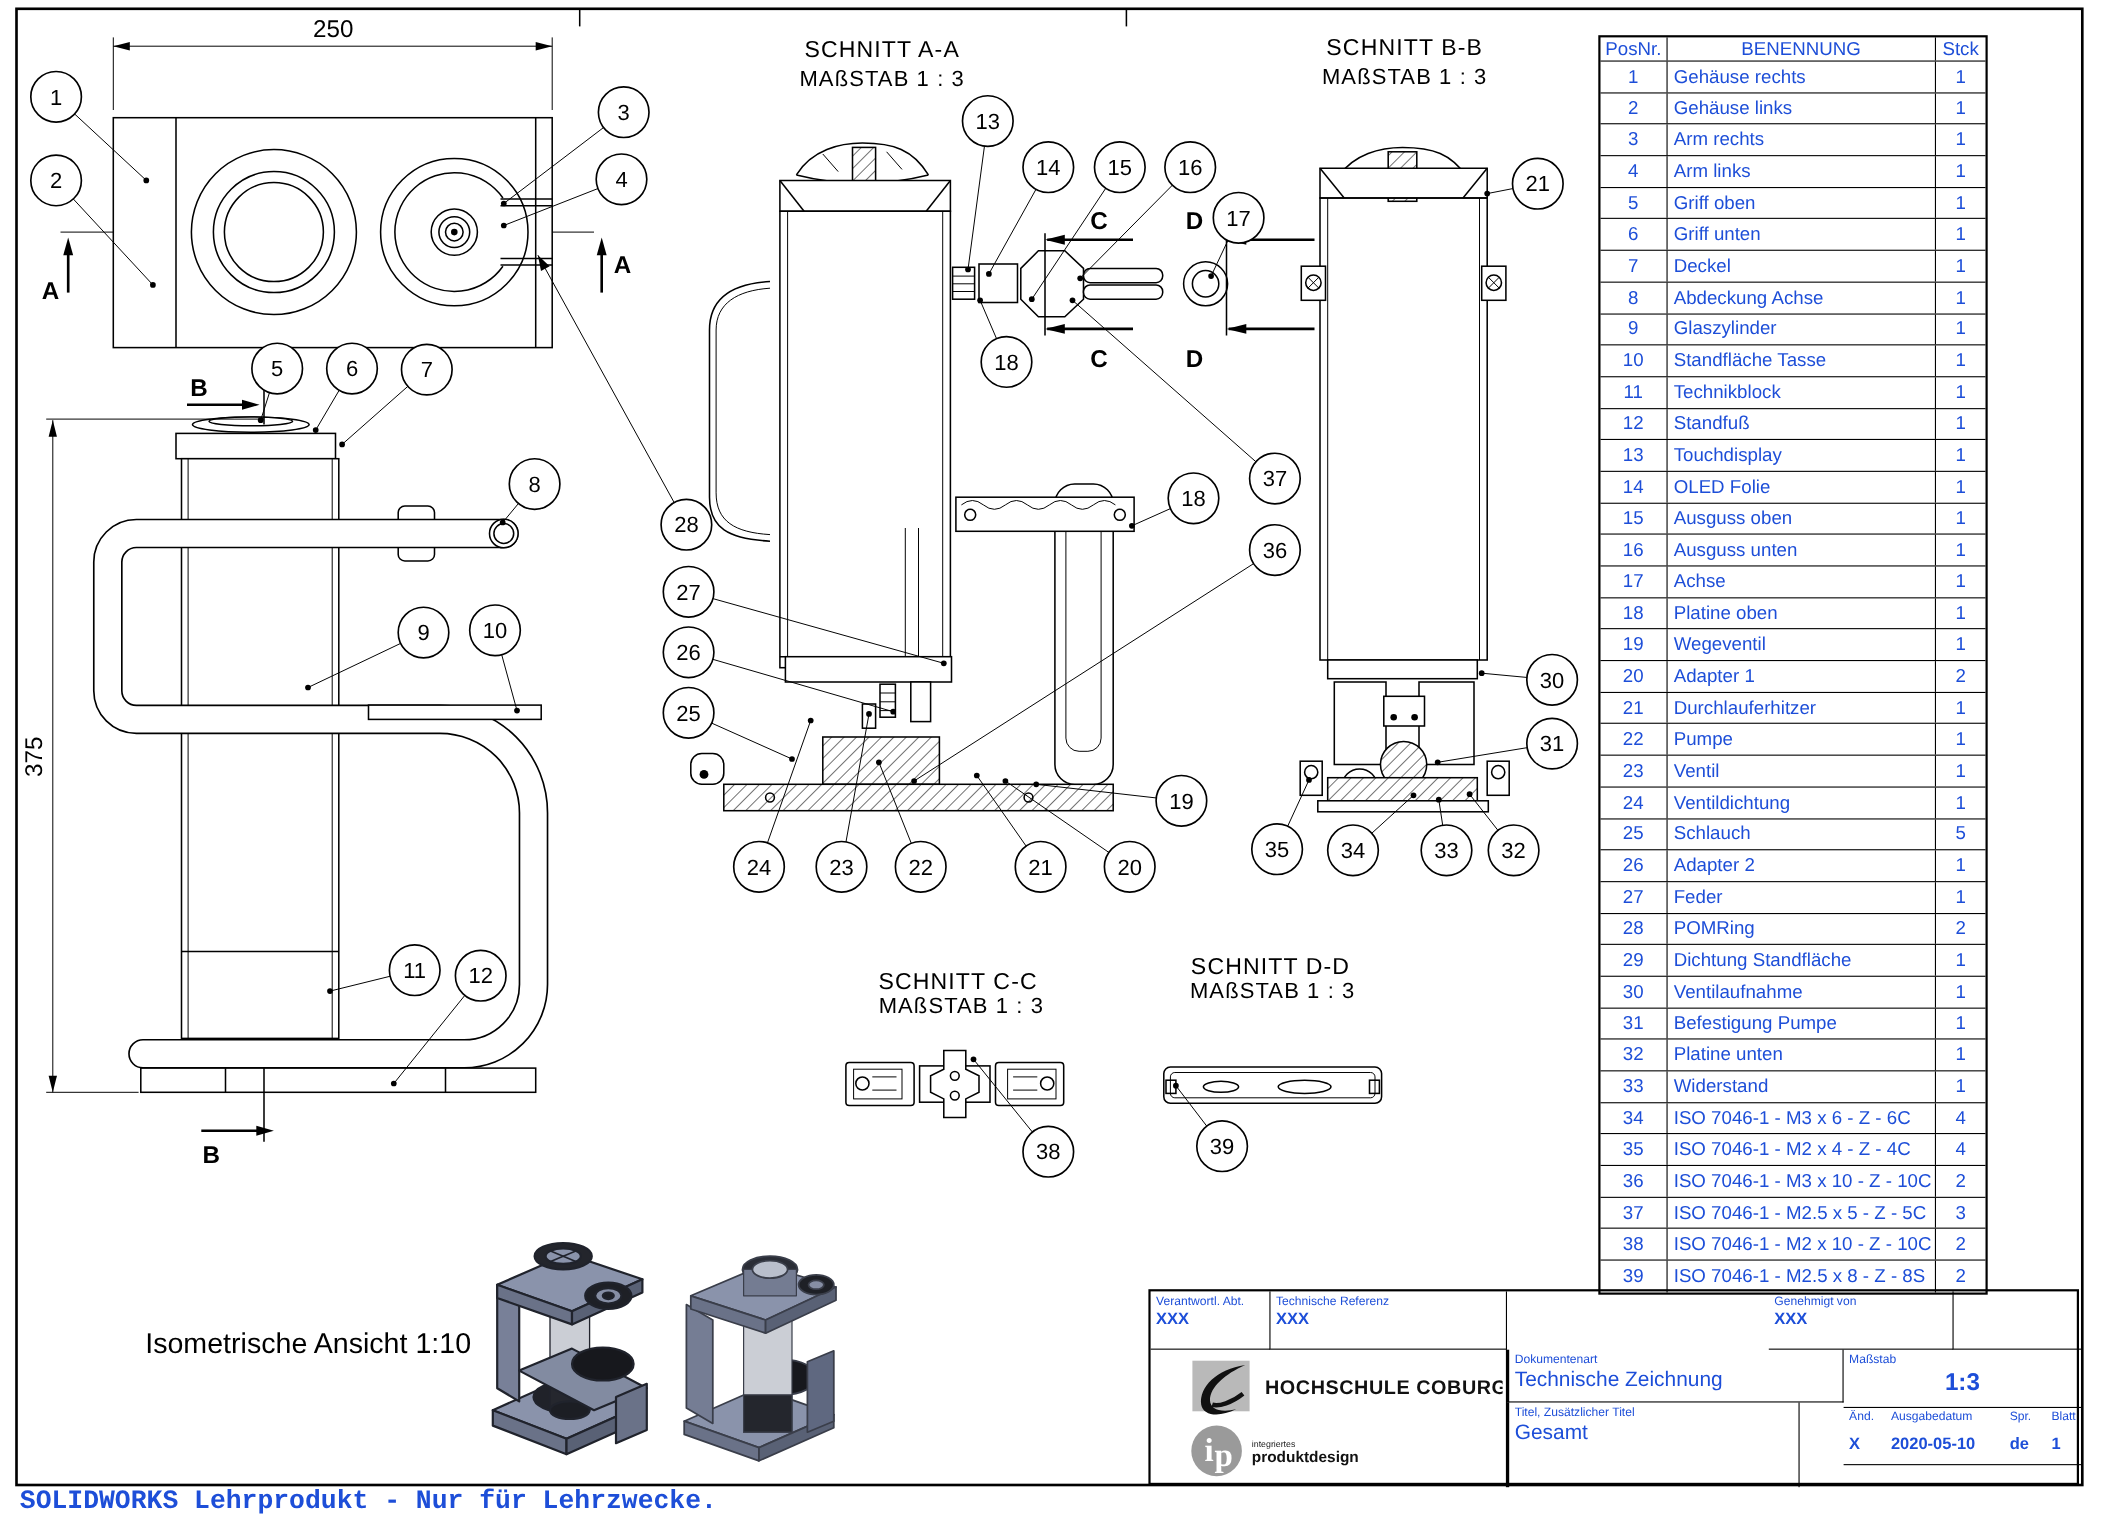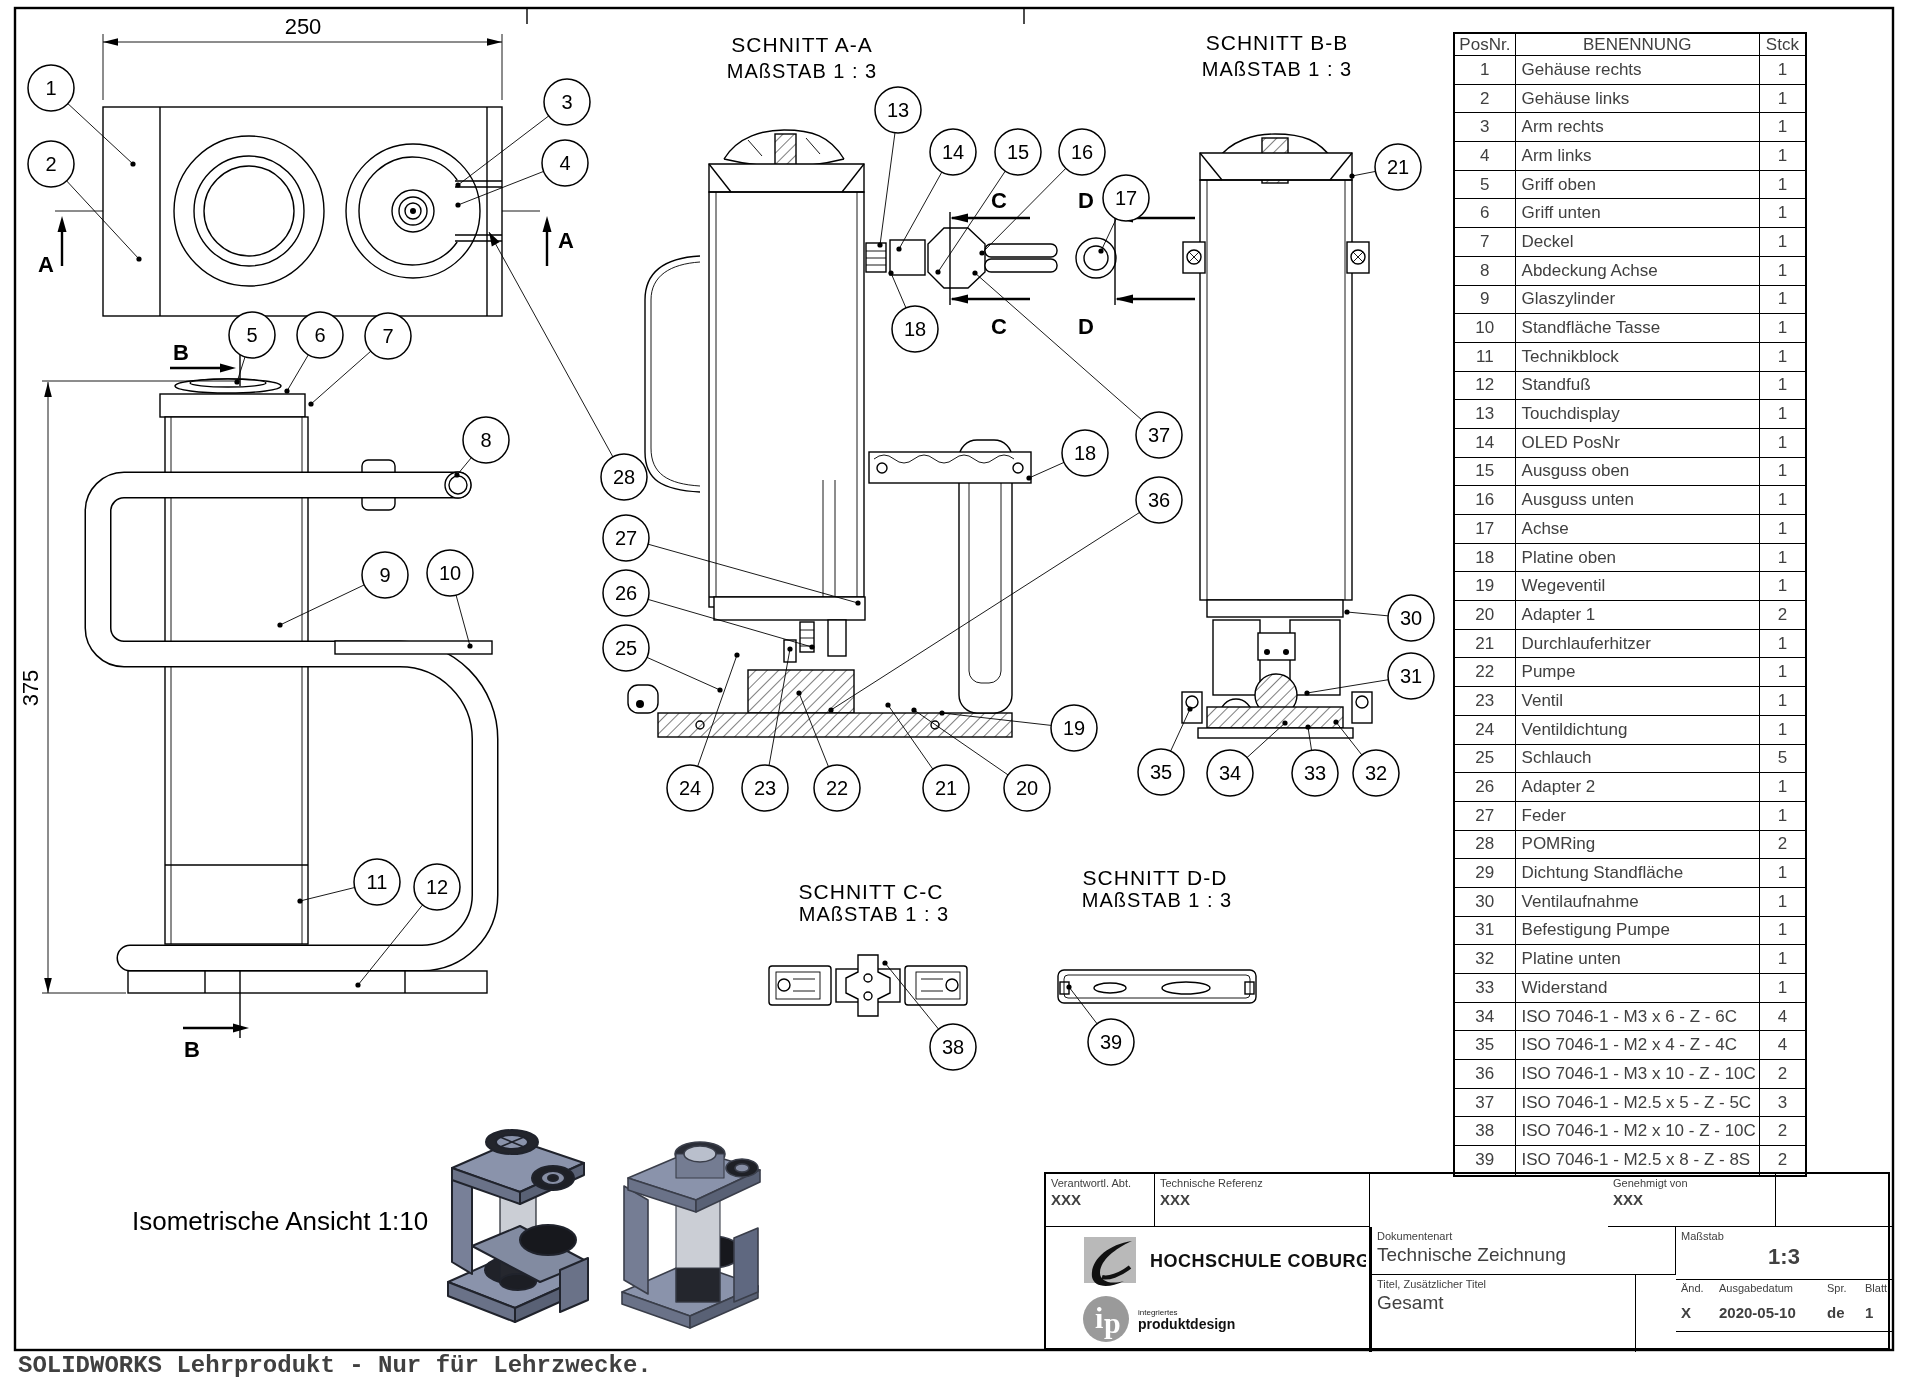--- a/index.html
+++ b/index.html
@@ -1,17 +1,17 @@
 <!DOCTYPE html>
 <html><head>
 <meta charset="utf-8">
 <style>
   html,body{margin:0;padding:0;background:#e8e8e8;}
   #sheet{position:relative;width:1920px;height:1383px;background:#ffffff;
-         font-family:"Liberation Sans",sans-serif;color:#404040;overflow:hidden;}
+         font-family:"Liberation Sans",sans-serif;color:#1d4ed8;overflow:hidden;}
   svg{position:absolute;left:0;top:0;}
   .ln{stroke:#000;stroke-width:1.4;fill:none;}
   .lnw{stroke:#000;stroke-width:1.4;fill:#fff;}
   .thin{stroke:#000;stroke-width:0.9;fill:none;}
   .thick{stroke:#000;stroke-width:2.4;fill:none;}
   .fillb{fill:#000;stroke:none;}
   .hatched{fill:url(#hatch);stroke:#000;stroke-width:1.4;}
   .btxt{font:20px "Liberation Sans",sans-serif;text-anchor:middle;}
   .dimtxt{font:22px "Liberation Sans",sans-serif;text-anchor:middle;}
   .sectxt{font:600 22px "Liberation Sans",sans-serif;text-anchor:middle;}
@@ -637,21 +637,21 @@
           <div class="pcell c1">Standfuß</div>
           <div class="pcell c2">1</div>
         </div>
         <div class="prow">
           <div class="pcell c0">13</div>
           <div class="pcell c1">Touchdisplay</div>
           <div class="pcell c2">1</div>
         </div>
         <div class="prow">
           <div class="pcell c0">14</div>
-          <div class="pcell c1">OLED PosNr</div>
+          <div class="pcell c1">OLED Folie</div>
           <div class="pcell c2">1</div>
         </div>
         <div class="prow">
           <div class="pcell c0">15</div>
           <div class="pcell c1">Ausguss oben</div>
           <div class="pcell c2">1</div>
         </div>
         <div class="prow">
           <div class="pcell c0">16</div>
           <div class="pcell c1">Ausguss unten</div>

